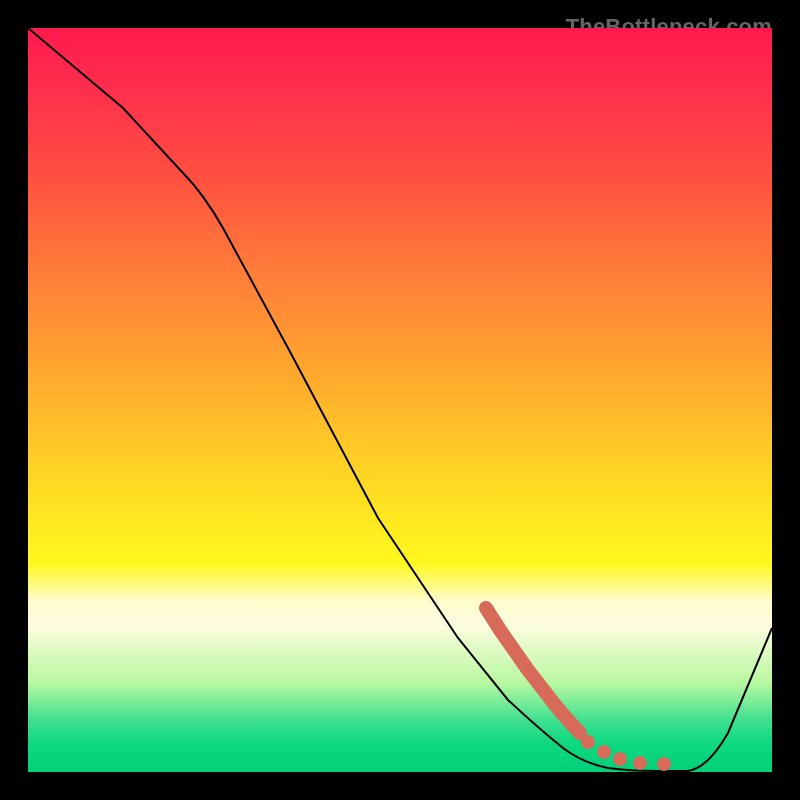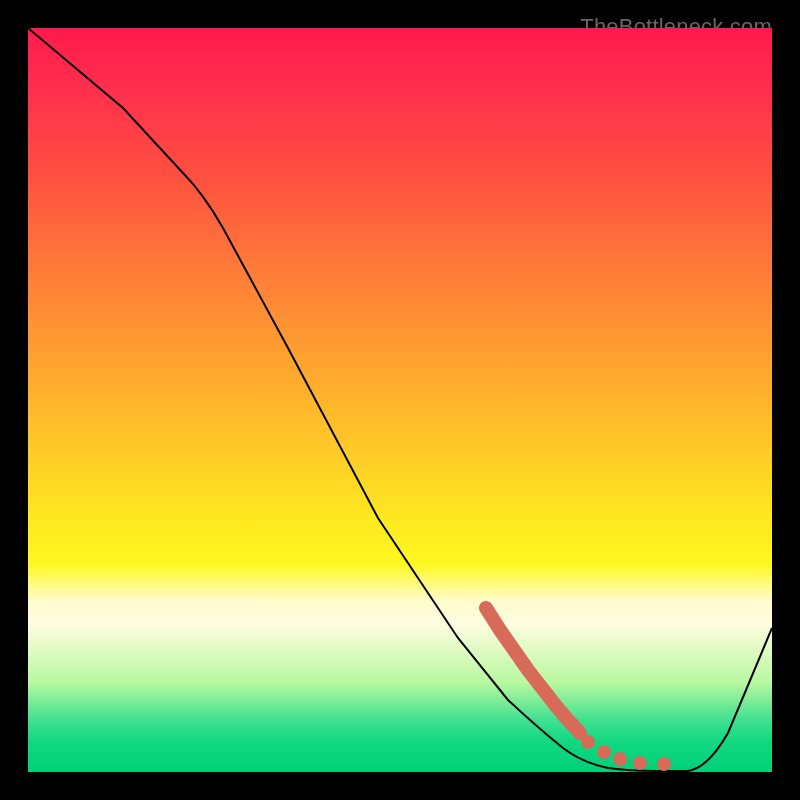--- a/index.html
+++ b/index.html
@@ -53,21 +53,21 @@
     top: 0;
     width: 100%;
     height: 100%;
   }
   .watermark {
     position: absolute;
     top: 14px;
     right: 28px;
     color: #666;
     font-size: 22px;
-    font-weight: 400;
+    font-weight: 700;
     letter-spacing: 0.2px;
   }
 </style>
 </head>
 <body>
 
 <div class="container">
   <div class="watermark">TheBottleneck.com</div>
 
   <div class="plot-area">

